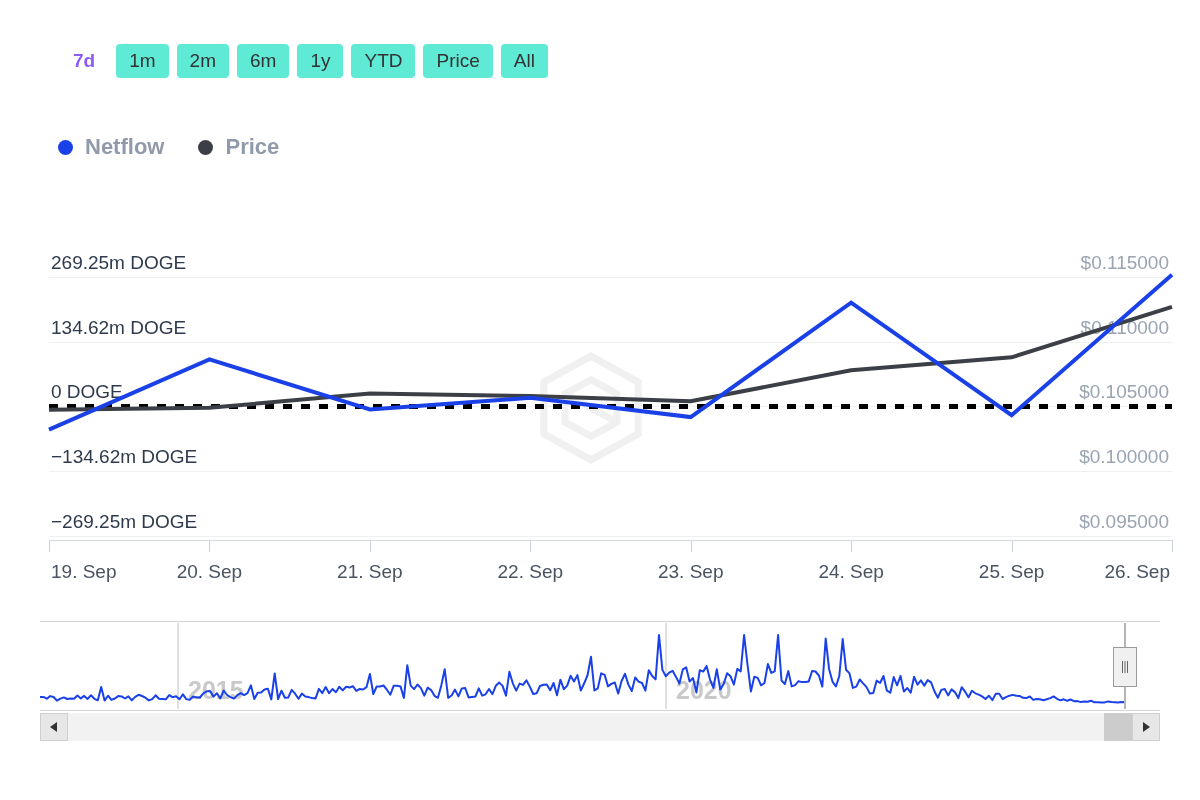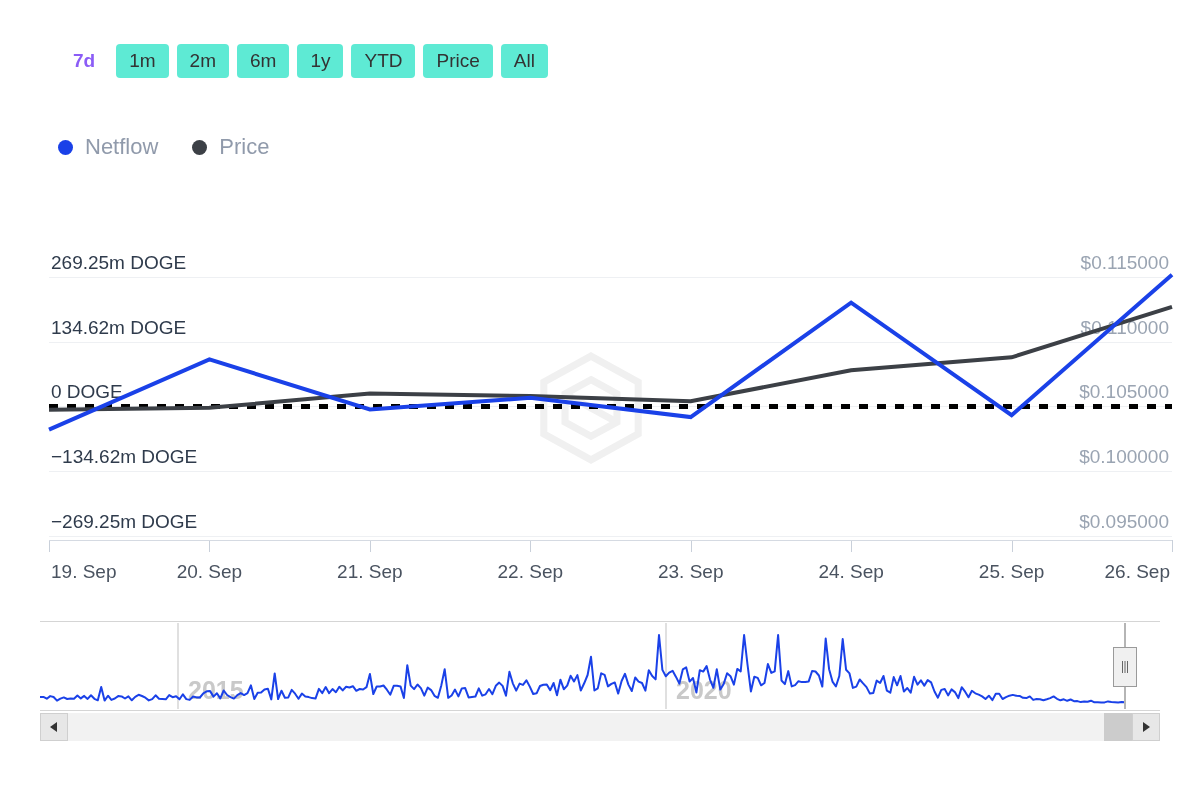--- a/index.html
+++ b/index.html
@@ -44,20 +44,21 @@
   }
 
   
   #legend {
     position: absolute;
     left: 58px;
     top: 136px;
     display: flex;
     align-items: center;
     gap: 34px;
+    font-weight: bold;
   }
   .legend-item {
     display: flex;
     align-items: center;
     gap: 12px;
     cursor: pointer;
   }
   .legend-dot {
     width: 15px;
     height: 15px;

